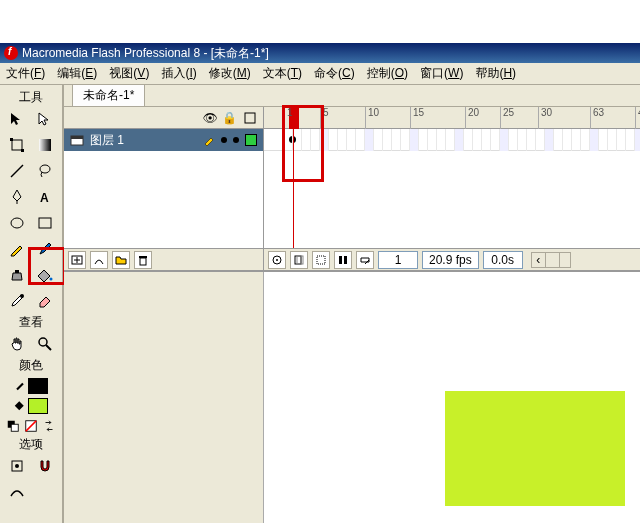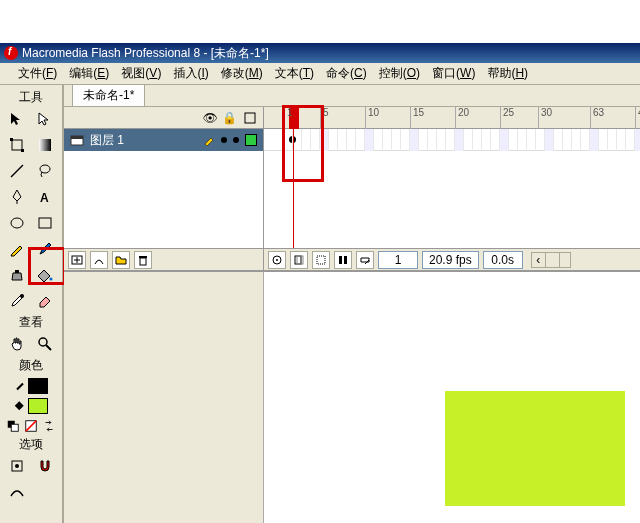--- a/index.html
+++ b/index.html
@@ -3,21 +3,21 @@
 <meta charset="utf-8">
 <style>
 * { box-sizing: border-box; margin: 0; padding: 0; font-family: "Microsoft YaHei", SimSun, sans-serif; font-size: 12px; }
 body { width: 640px; height: 523px; background: #fff; overflow: hidden; position: relative; }
 
 .titlebar { height: 20px; background: linear-gradient(#0a246a,#3a6ea5); color: #fff; display: flex; align-items: center; padding: 0 4px; margin-top: 43px; }
 .titlebar .icon { width: 14px; height: 14px; background: #d00; border-radius: 50%; margin-right: 4px; position:relative; }
 .titlebar .icon::after { content:"f"; color:#fff; font-weight:bold; font-size:10px; position:absolute; left:4px; top:0; font-style:italic;}
 .titlebar .title { font-size: 12px; }
 
-.menubar { height: 22px; background: #ece9d8; border-bottom: 1px solid #aca899; display: flex; align-items: center; padding: 0 12px; }
+.menubar { height: 22px; background: #ece9d8; border-bottom: 1px solid #aca899; display: flex; align-items: center; padding: 0 0; }
 .menubar .item { padding: 2px 6px; cursor: default; }
 .menubar .item u { text-decoration: underline; }
 
 .client { display: flex; height: calc(523px - 42px); }
 
 .toolcol { width: 64px; background: #ece9d8; border-right: 2px solid #aca899; position: relative; display:flex; flex-direction:column; align-items:center; padding-top:2px;}
 .toolcol .sectlabel { font-size:12px; margin:2px 0; }
 .toolcol .grid2 { display:grid; grid-template-columns: 24px 24px; gap:4px; }
 .toolbtn { width:24px; height:22px; border:1px solid #ece9d8; display:flex; align-items:center; justify-content:center; background:#ece9d8; }
 .toolbtn svg { width:16px; height:16px; }
@@ -314,21 +314,21 @@
         </div>
       </div>
 
       <div class="frames">
         <div class="ruler" id="ruler">
           <div class="play"></div>
         <div class="tick" style="left: 20px;">1</div>
             <div class="tick" style="left: 56px;">5</div>
             <div class="tick" style="left: 101px;">10</div>
             <div class="tick" style="left: 146px;">15</div>
-            <div class="tick" style="left: 191px;">20</div>
+            <div class="tick" style="left: 201px;">20</div>
             <div class="tick" style="left: 236px;">25</div>
             <div class="tick" style="left: 274px;">30</div>
             <div class="tick" style="left: 326px;">63</div>
             <div class="tick" style="left: 371px;">40</div>
           </div>
         <div class="frames-row" id="framesrow">
           <div class="kf"></div>
           <div class="cursor"></div>
         <div class="cell" style="left: 20px;"></div>
             <div class="cell" style="left: 29px;"></div>

